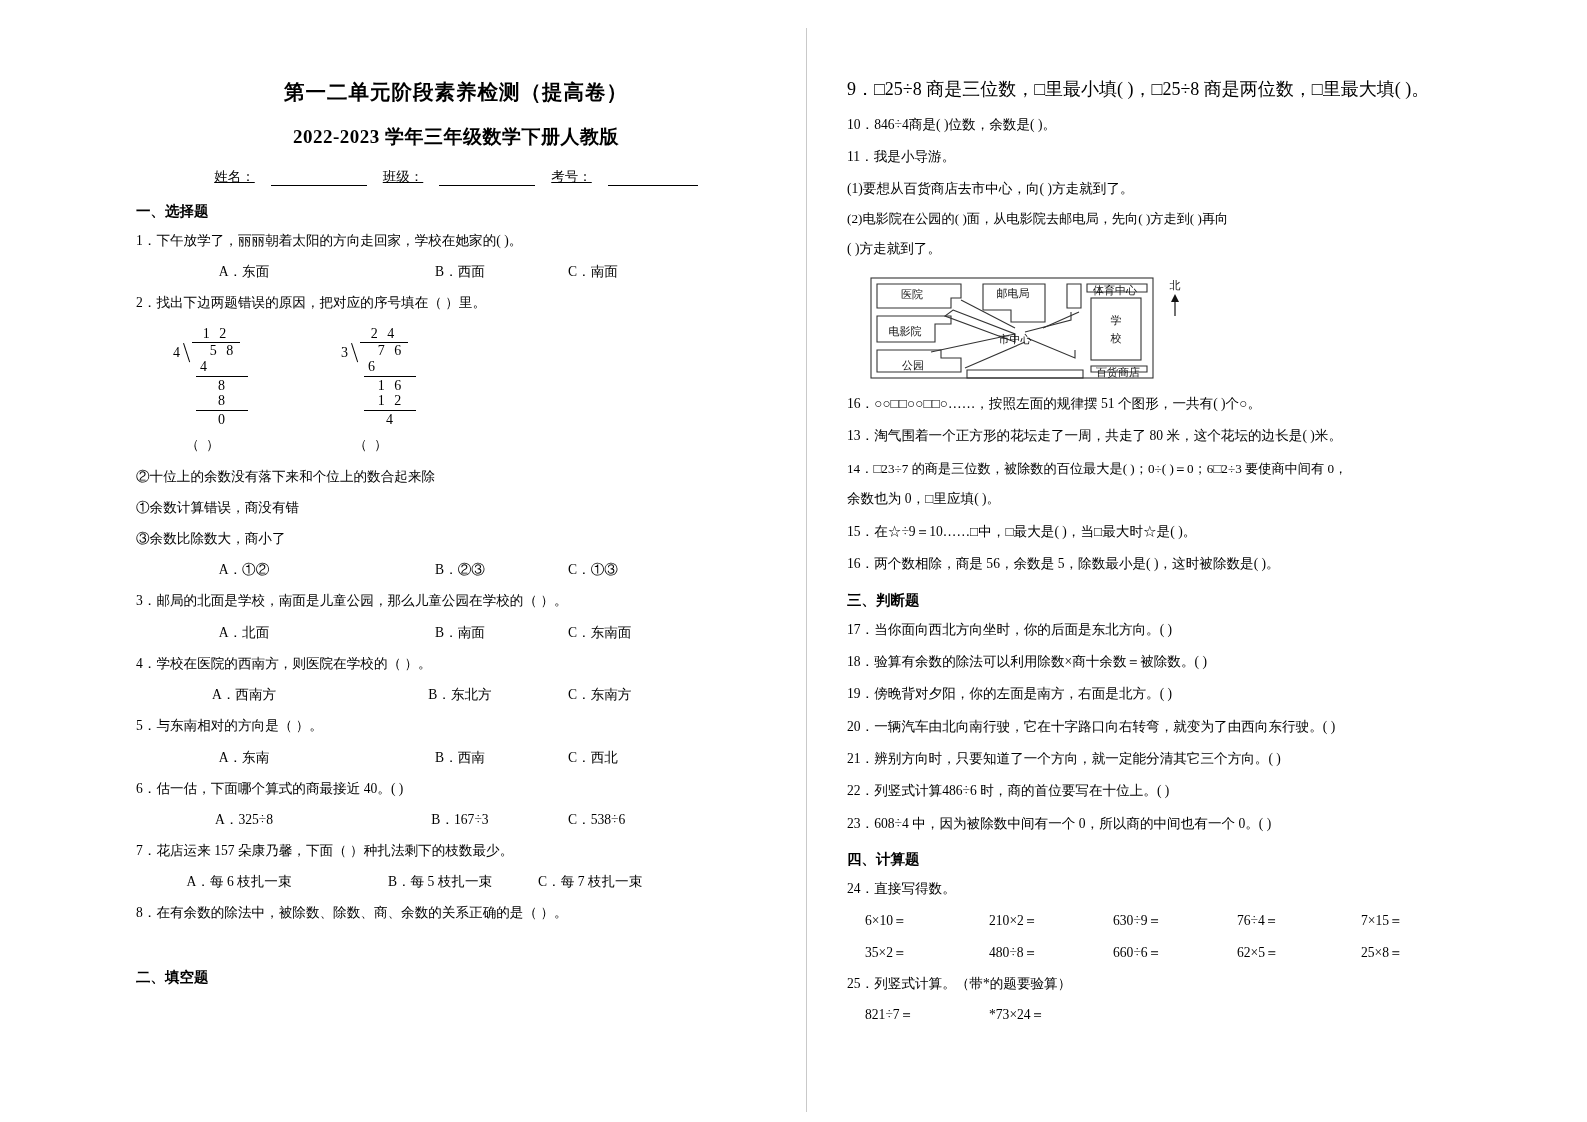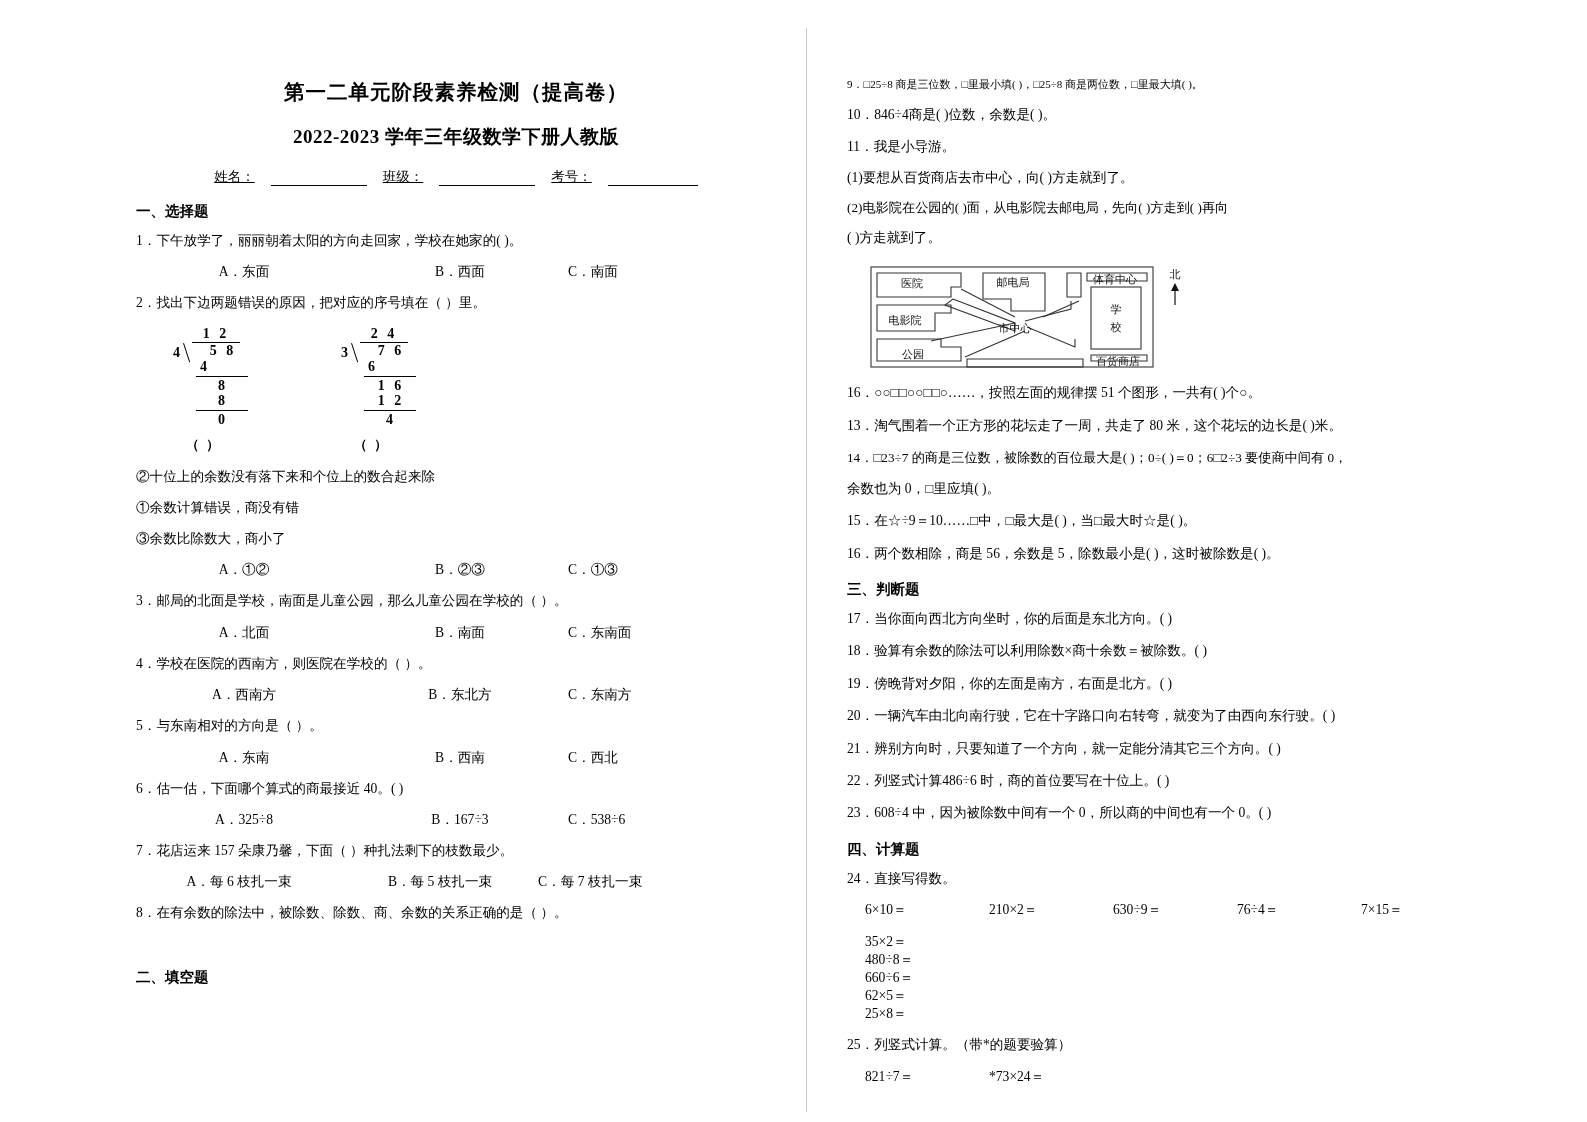--- a/index.html
+++ b/index.html
@@ -105,21 +105,20 @@
     display: flex;
     gap: 48px;
     margin: 12px 0 16px 22px;
   }
   .longdiv {
     font-family: "Liberation Serif", "DejaVu Serif", serif;
     font-size: 14px;
     line-height: 1.12;
     position: relative;
     width: 120px;
-    font-weight: bold;
   }
   .ld-quot {
     margin-left: 34px;
     border-bottom: 1.4px solid #000;
     width: 48px;
     text-align: center;
     letter-spacing: 3px;
     padding-bottom: 1px;
   }
   .ld-body {
@@ -180,21 +179,21 @@
   .map-svg { display: block; }
 
   
   .calc-row {
     font-size: 13.6px;
     margin: 0 0 14px 0;
     display: flex;
   }
   .calc-cell { width: 124px; }
   .calc-cell:first-child { width: 124px; }
-  .calc-row2 { font-size: 13.6px; margin: 0 0 12px 0; display: flex; flex-direction: column; }
+  .calc-row2 { font-size: 13.6px; margin: 0 0 12px 0; display: flex; }
   .calc-row2 .calc-cell { width: 124px; }
   .vert-row { font-size: 13.6px; display: flex; margin-top: 4px; }
   .vert-row .vc { width: 124px; }
 
   .indent { padding-left: 18px; }
   .sub-q { font-size: 13.6px; margin: 0 0 12px 0; }
 </style>
 </head>
 <body>
 
@@ -324,21 +323,21 @@
 
     <div class="q">
       <span>8．</span><span>在有余数的除法中，被除数、除数、商、余数的关系正确的是（    ）。</span>
     </div>
 
     <div class="sec-head" style="margin-top:44px;">二、填空题</div>
   </div>
 
   <div class="col col-right">
 
-    <div class="q" style="margin-top:48px;font-size:11px;">
+    <div class="q" style="margin-top:48px;font-size:18px;">
       <span>9．</span><span>□25÷8 商是三位数，□里最小填(               )，□25÷8 商是两位数，□里最大填(            )。</span>
     </div>
 
     <div class="q">
       <span>10．</span><span>846÷4商是(             )位数，余数是(            )。</span>
     </div>
 
     <div class="q">
       <span>11．</span><span>我是小导游。</span>
     </div>

